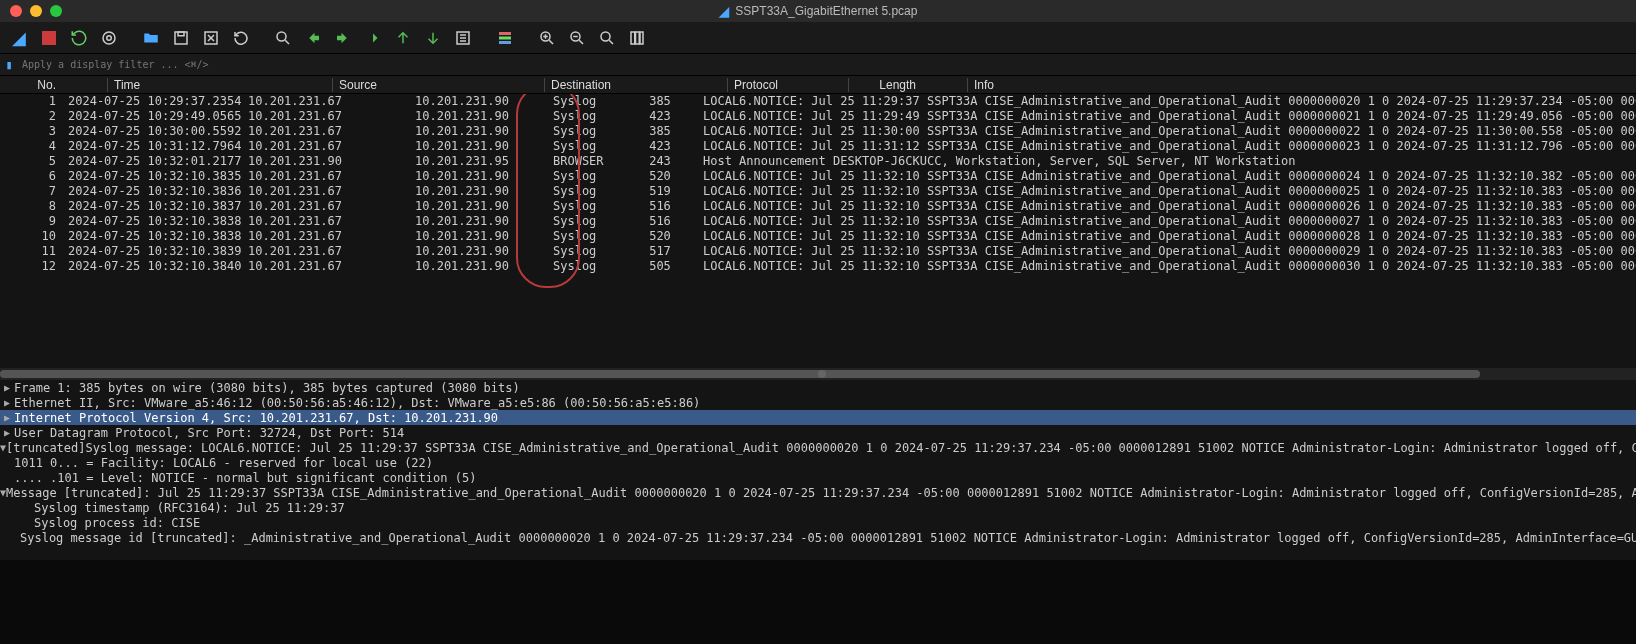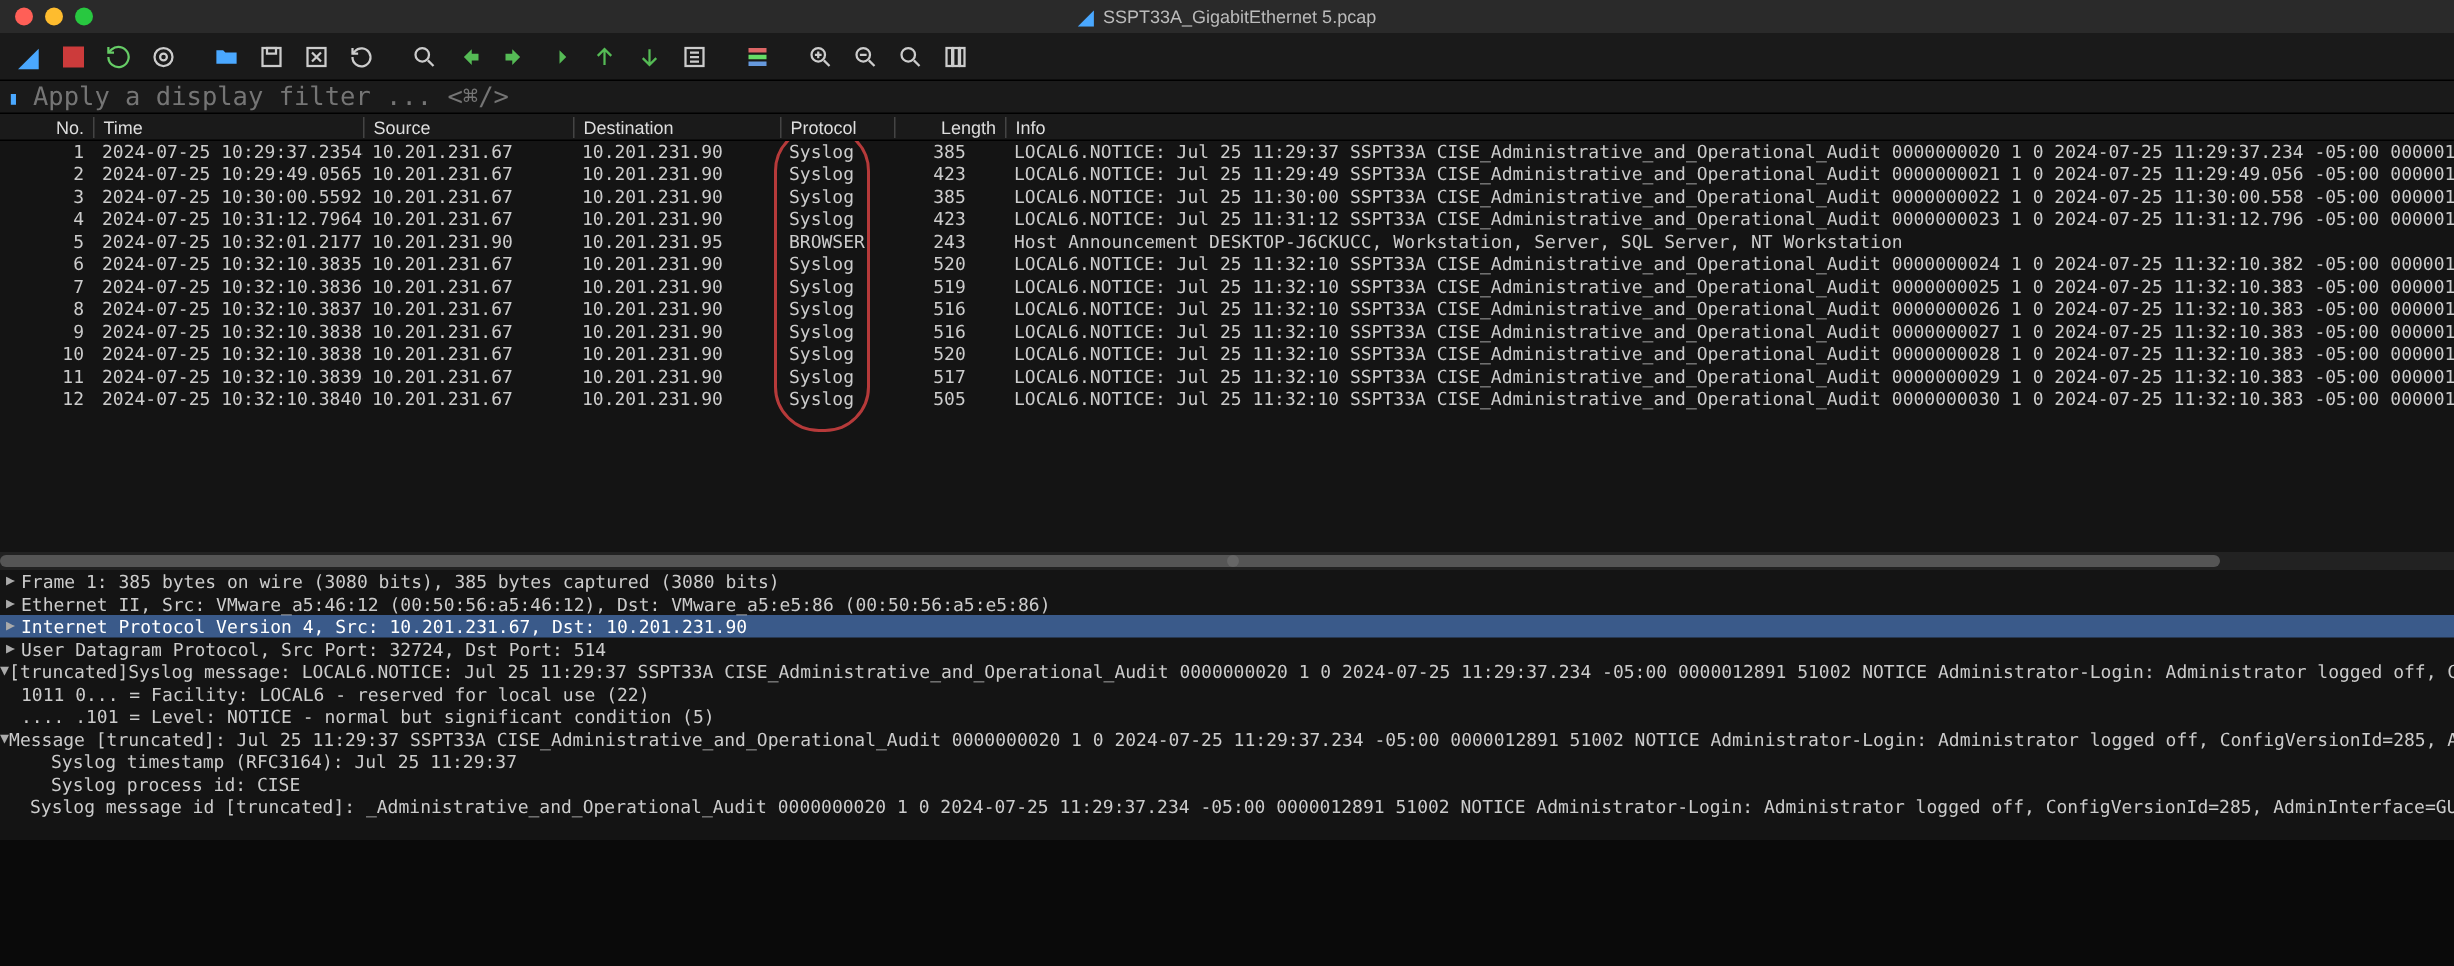--- a/index.html
+++ b/index.html
@@ -17,29 +17,29 @@
   .toolbar { height:32px; background:#1a1a1a; display:flex; align-items:center; padding:0 6px; gap:4px; border-bottom:1px solid #000;}
   .tbtn { width:26px; height:26px; display:flex; align-items:center; justify-content:center; color:#ccc; border:none; background:transparent; cursor:pointer;}
   .tbtn svg { width:18px; height:18px; }
   .sep { width:8px; }
   .stop-sq { width:14px; height:14px; background:#cc3b3b;}
   .shark{ color:#4aa8ff; font-size:18px;}
 
   
   .filterbar { height:22px; background:#1a1a1a; display:flex; align-items:center; border-bottom:1px solid #000;}
   .fb-icon{ width:18px; text-align:center; color:#4aa8ff;}
-  .filter-input{ flex:1; background:transparent; border:none; color:#e5e5e5; font-family:inherit; font-size:17px; padding:2px 4px; outline:none;}
-
-  
-  .columns { display:flex; background:#1a1a1a; border-bottom:1px solid #000; font-family:-apple-system,sans-serif; font-size:12px; color:#ddd; height:18px; align-items:center;}
+  .filter-input{ flex:1; background:transparent; border:none; color:#e5e5e5; font-family:inherit; font-size:10px; padding:2px 4px; outline:none;}
+
+  
+  .columns { display:flex; background:#1a1a1a; border-bottom:1px solid #000; font-family:-apple-system,sans-serif; font-size:12px; color:#ddd; height:18px; align-items:center;gap:45px;}
   .col { border-left:1px solid #444; padding:0 6px; white-space:nowrap; overflow:hidden;}
   .c-no{width:62px;text-align:right;border-left:none;}
   .c-time{width:180px;}
   .c-src{width:140px;}
-  .c-dst{width:138px;}
+  .c-dst{width:138px;margin-left:27px;}
   .c-proto{width:76px;}
   .c-len{width:74px;text-align:right;}
   .c-info{flex:1;}
 
   .pktlist{ background:#141414; height:274px; overflow:hidden; position:relative;}
   .row{ display:flex; height:15px; color:#ccc; white-space:pre;}
   .row .cell{ padding:0 6px; overflow:hidden; white-space:nowrap;}
   .row .c-no{text-align:right;}
   .row .c-len{text-align:center;}
 

